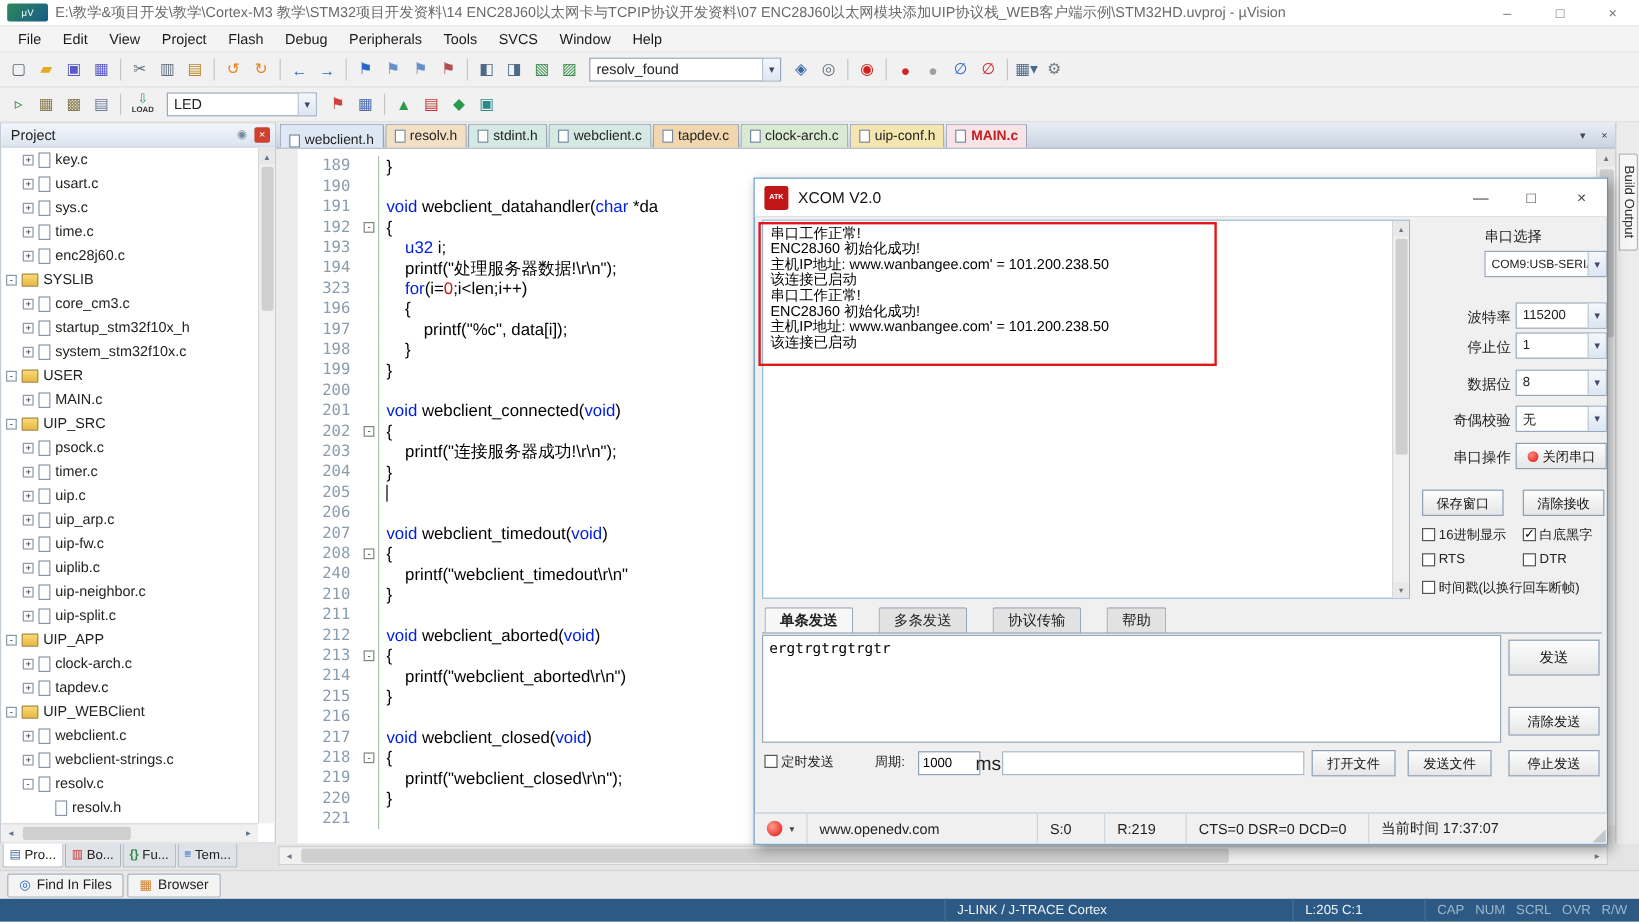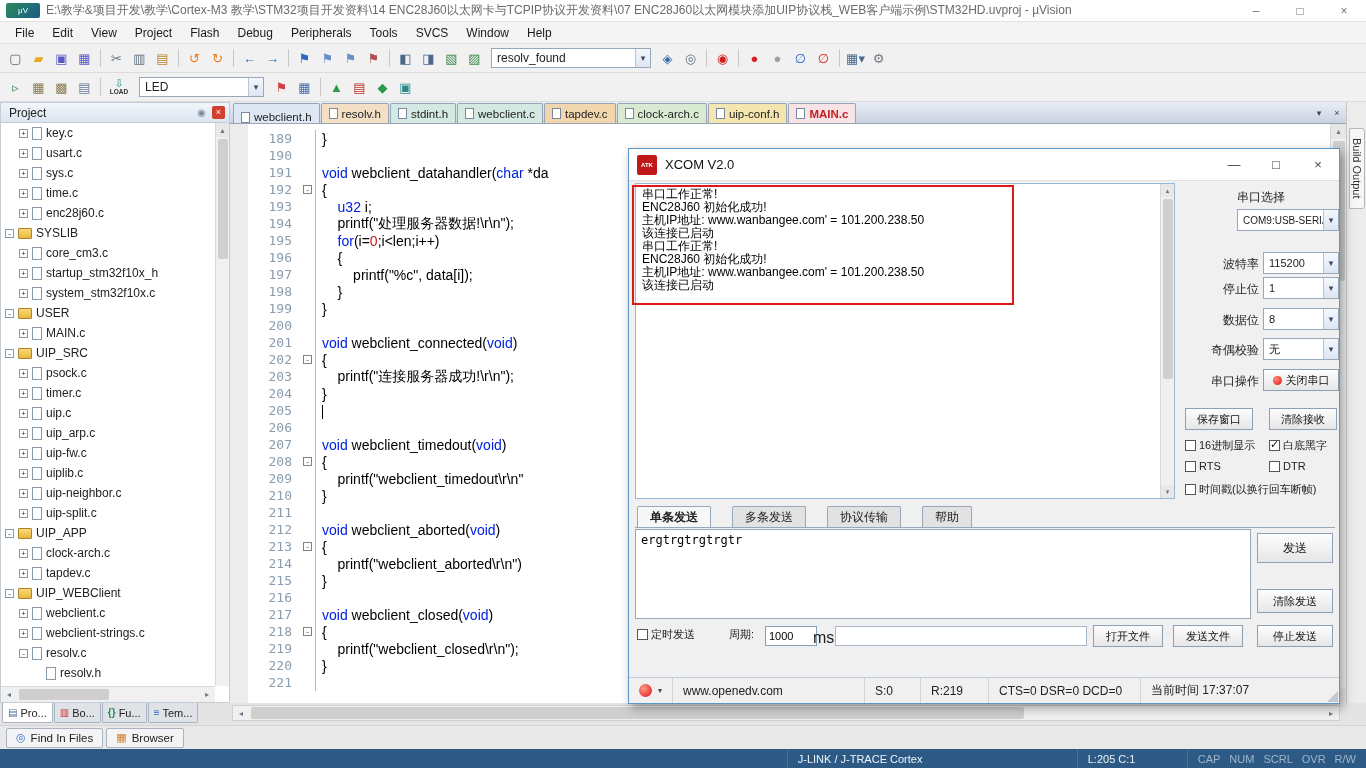--- a/index.html
+++ b/index.html
@@ -481,21 +481,21 @@
           <span class="c-ln">193</span>
           <span class="c-fold"></span>
           <span class="c-text"><span class="t">    </span><span class="k">u32</span><span class="t"> i;</span></span>
         </div>
         <div class="cline">
           <span class="c-ln">194</span>
           <span class="c-fold"></span>
           <span class="c-text"><span class="t">    printf("处理服务器数据!\r\n");</span></span>
         </div>
         <div class="cline">
-          <span class="c-ln">195</span>
+          <span class="c-ln">323</span>
           <span class="c-fold"></span>
           <span class="c-text"><span class="t">    </span><span class="k">for</span><span class="t">(i=</span><span class="n">0</span><span class="t">;i&lt;len;i++)</span></span>
         </div>
         <div class="cline">
           <span class="c-ln">196</span>
           <span class="c-fold"></span>
           <span class="c-text"><span class="t">    {</span></span>
         </div>
         <div class="cline">
           <span class="c-ln">197</span>
@@ -555,21 +555,21 @@
           <span class="c-text"><span class="k">void</span><span class="t"> webclient_timedout(</span><span class="k">void</span><span class="t">)</span></span>
         </div>
         <div class="cline">
           <span class="c-ln">208</span>
           <span class="c-fold">
             <span class="foldbox">-</span>
           </span>
           <span class="c-text"><span class="t">{</span></span>
         </div>
         <div class="cline">
-          <span class="c-ln">209</span>
+          <span class="c-ln">240</span>
           <span class="c-fold"></span>
           <span class="c-text"><span class="t">    printf("webclient_timedout\r\n"</span></span>
         </div>
         <div class="cline">
           <span class="c-ln">210</span>
           <span class="c-fold"></span>
           <span class="c-text"><span class="t">}</span></span>
         </div>
         <div class="cline">
           <span class="c-ln">211</span>

